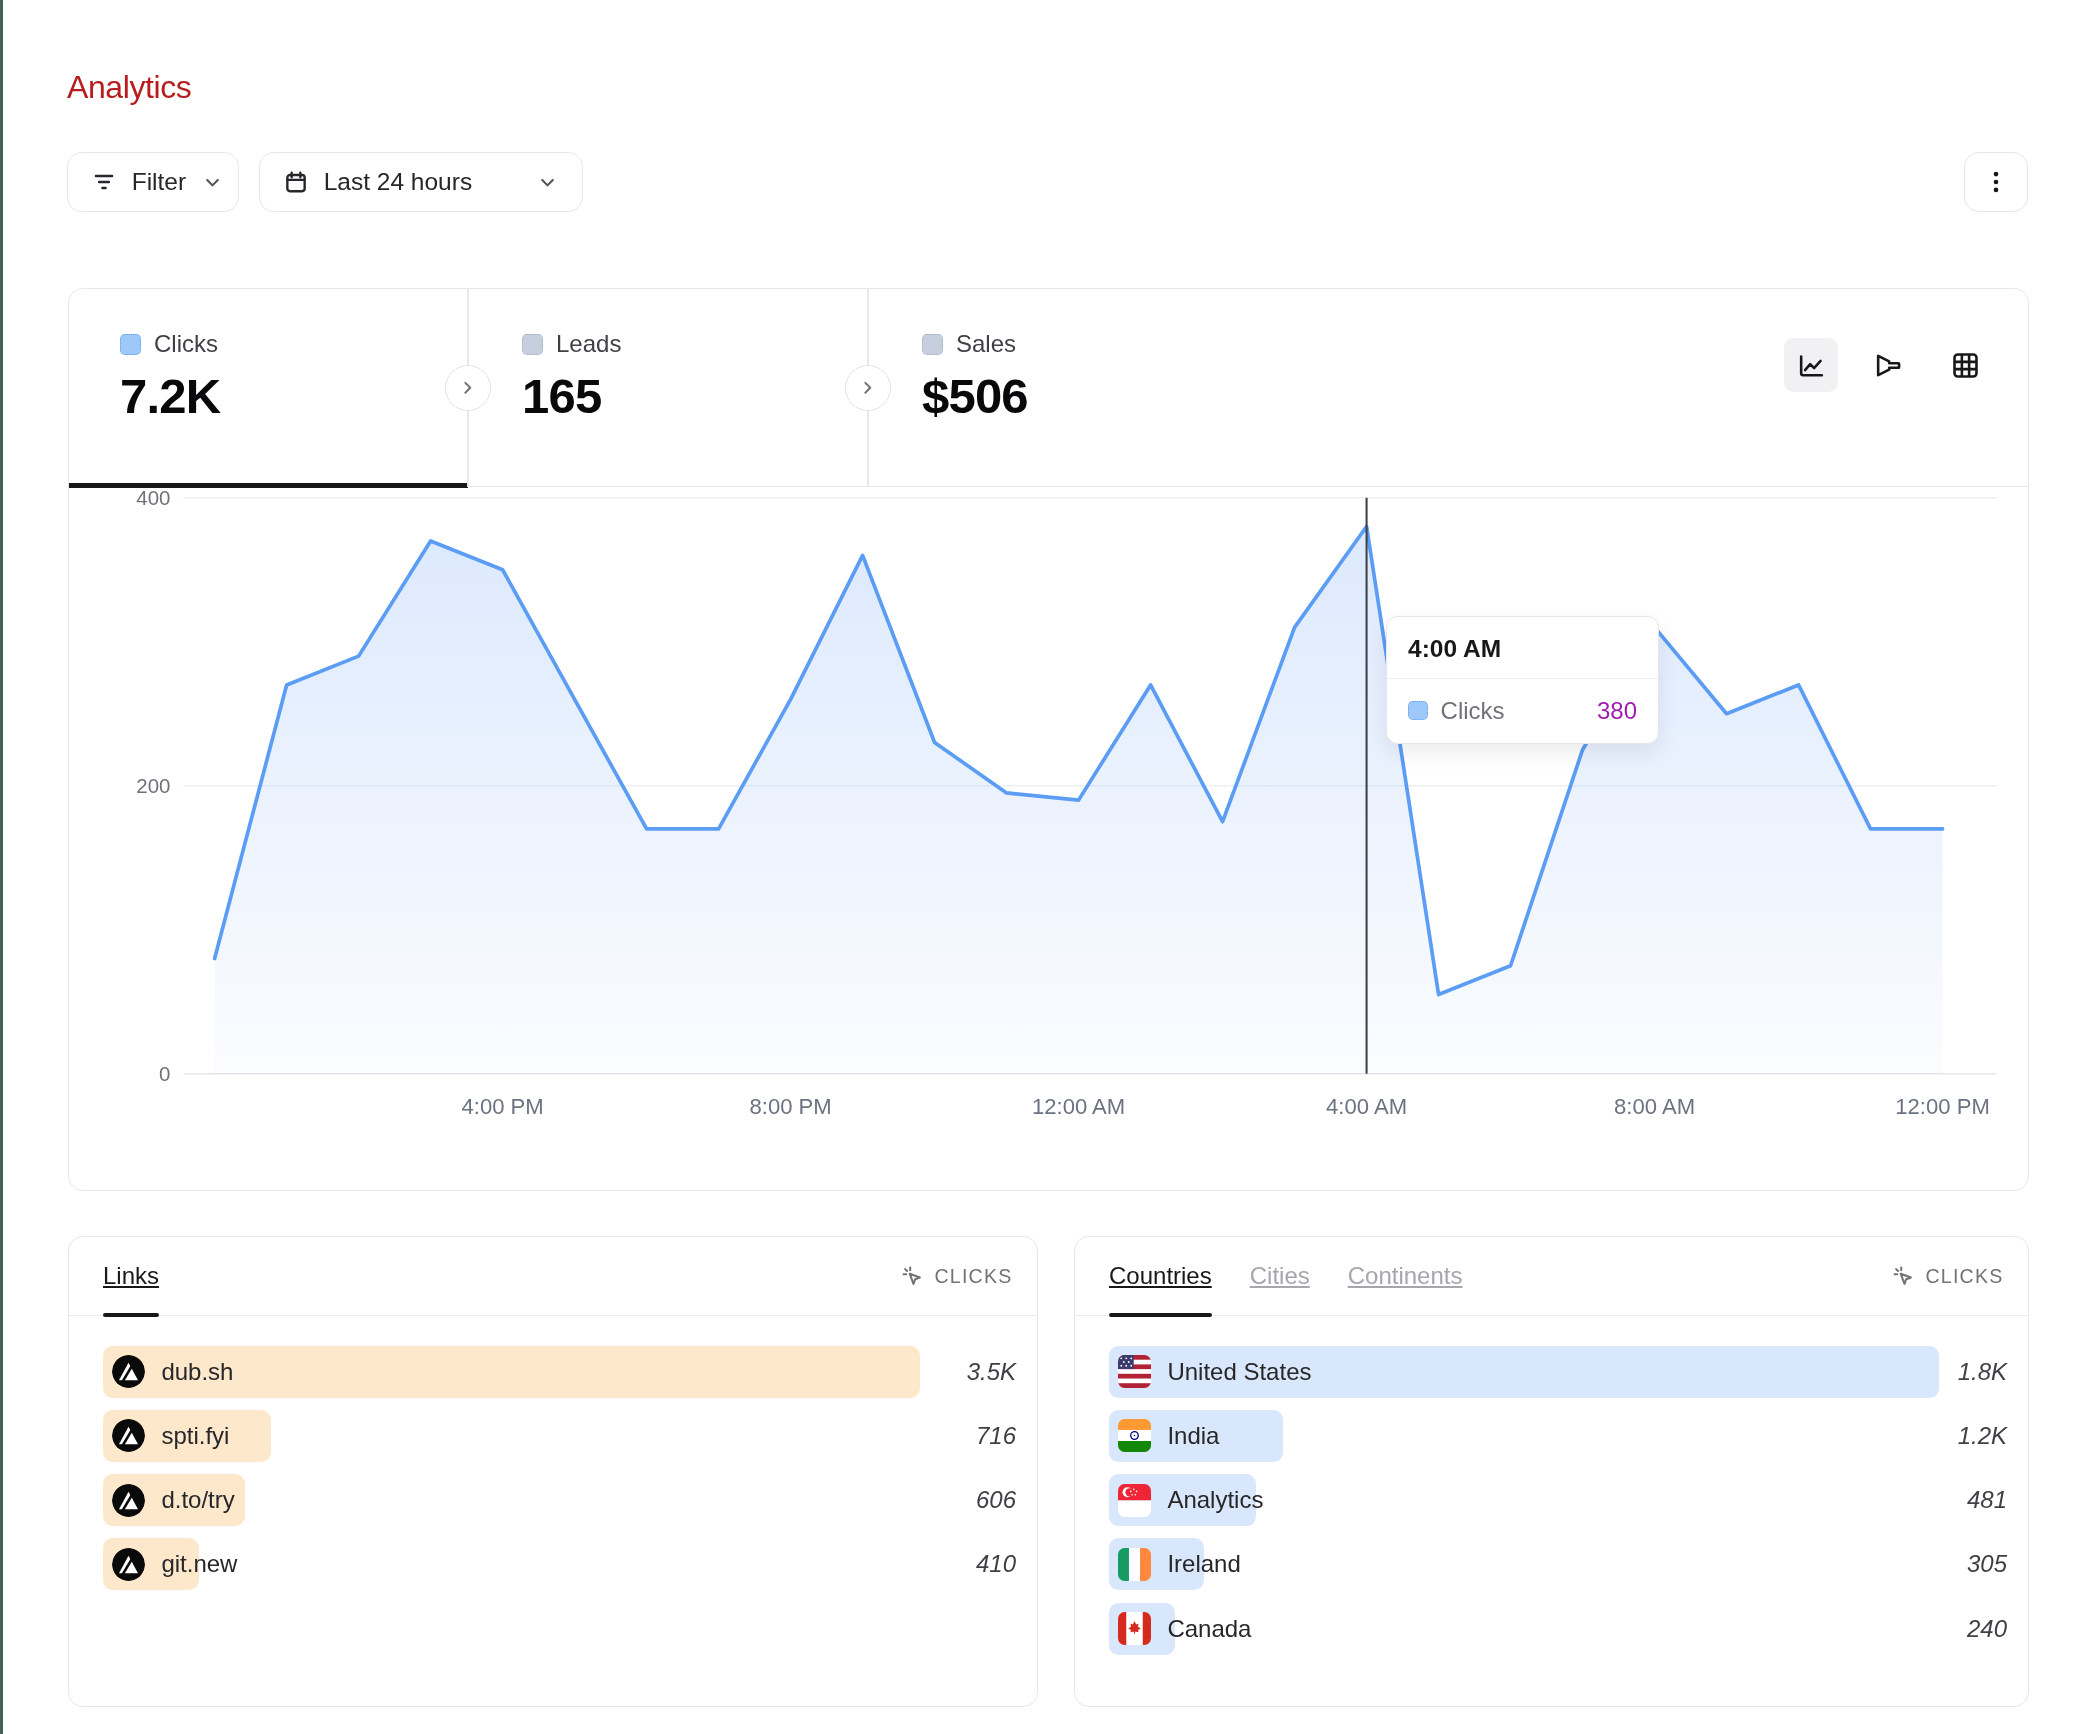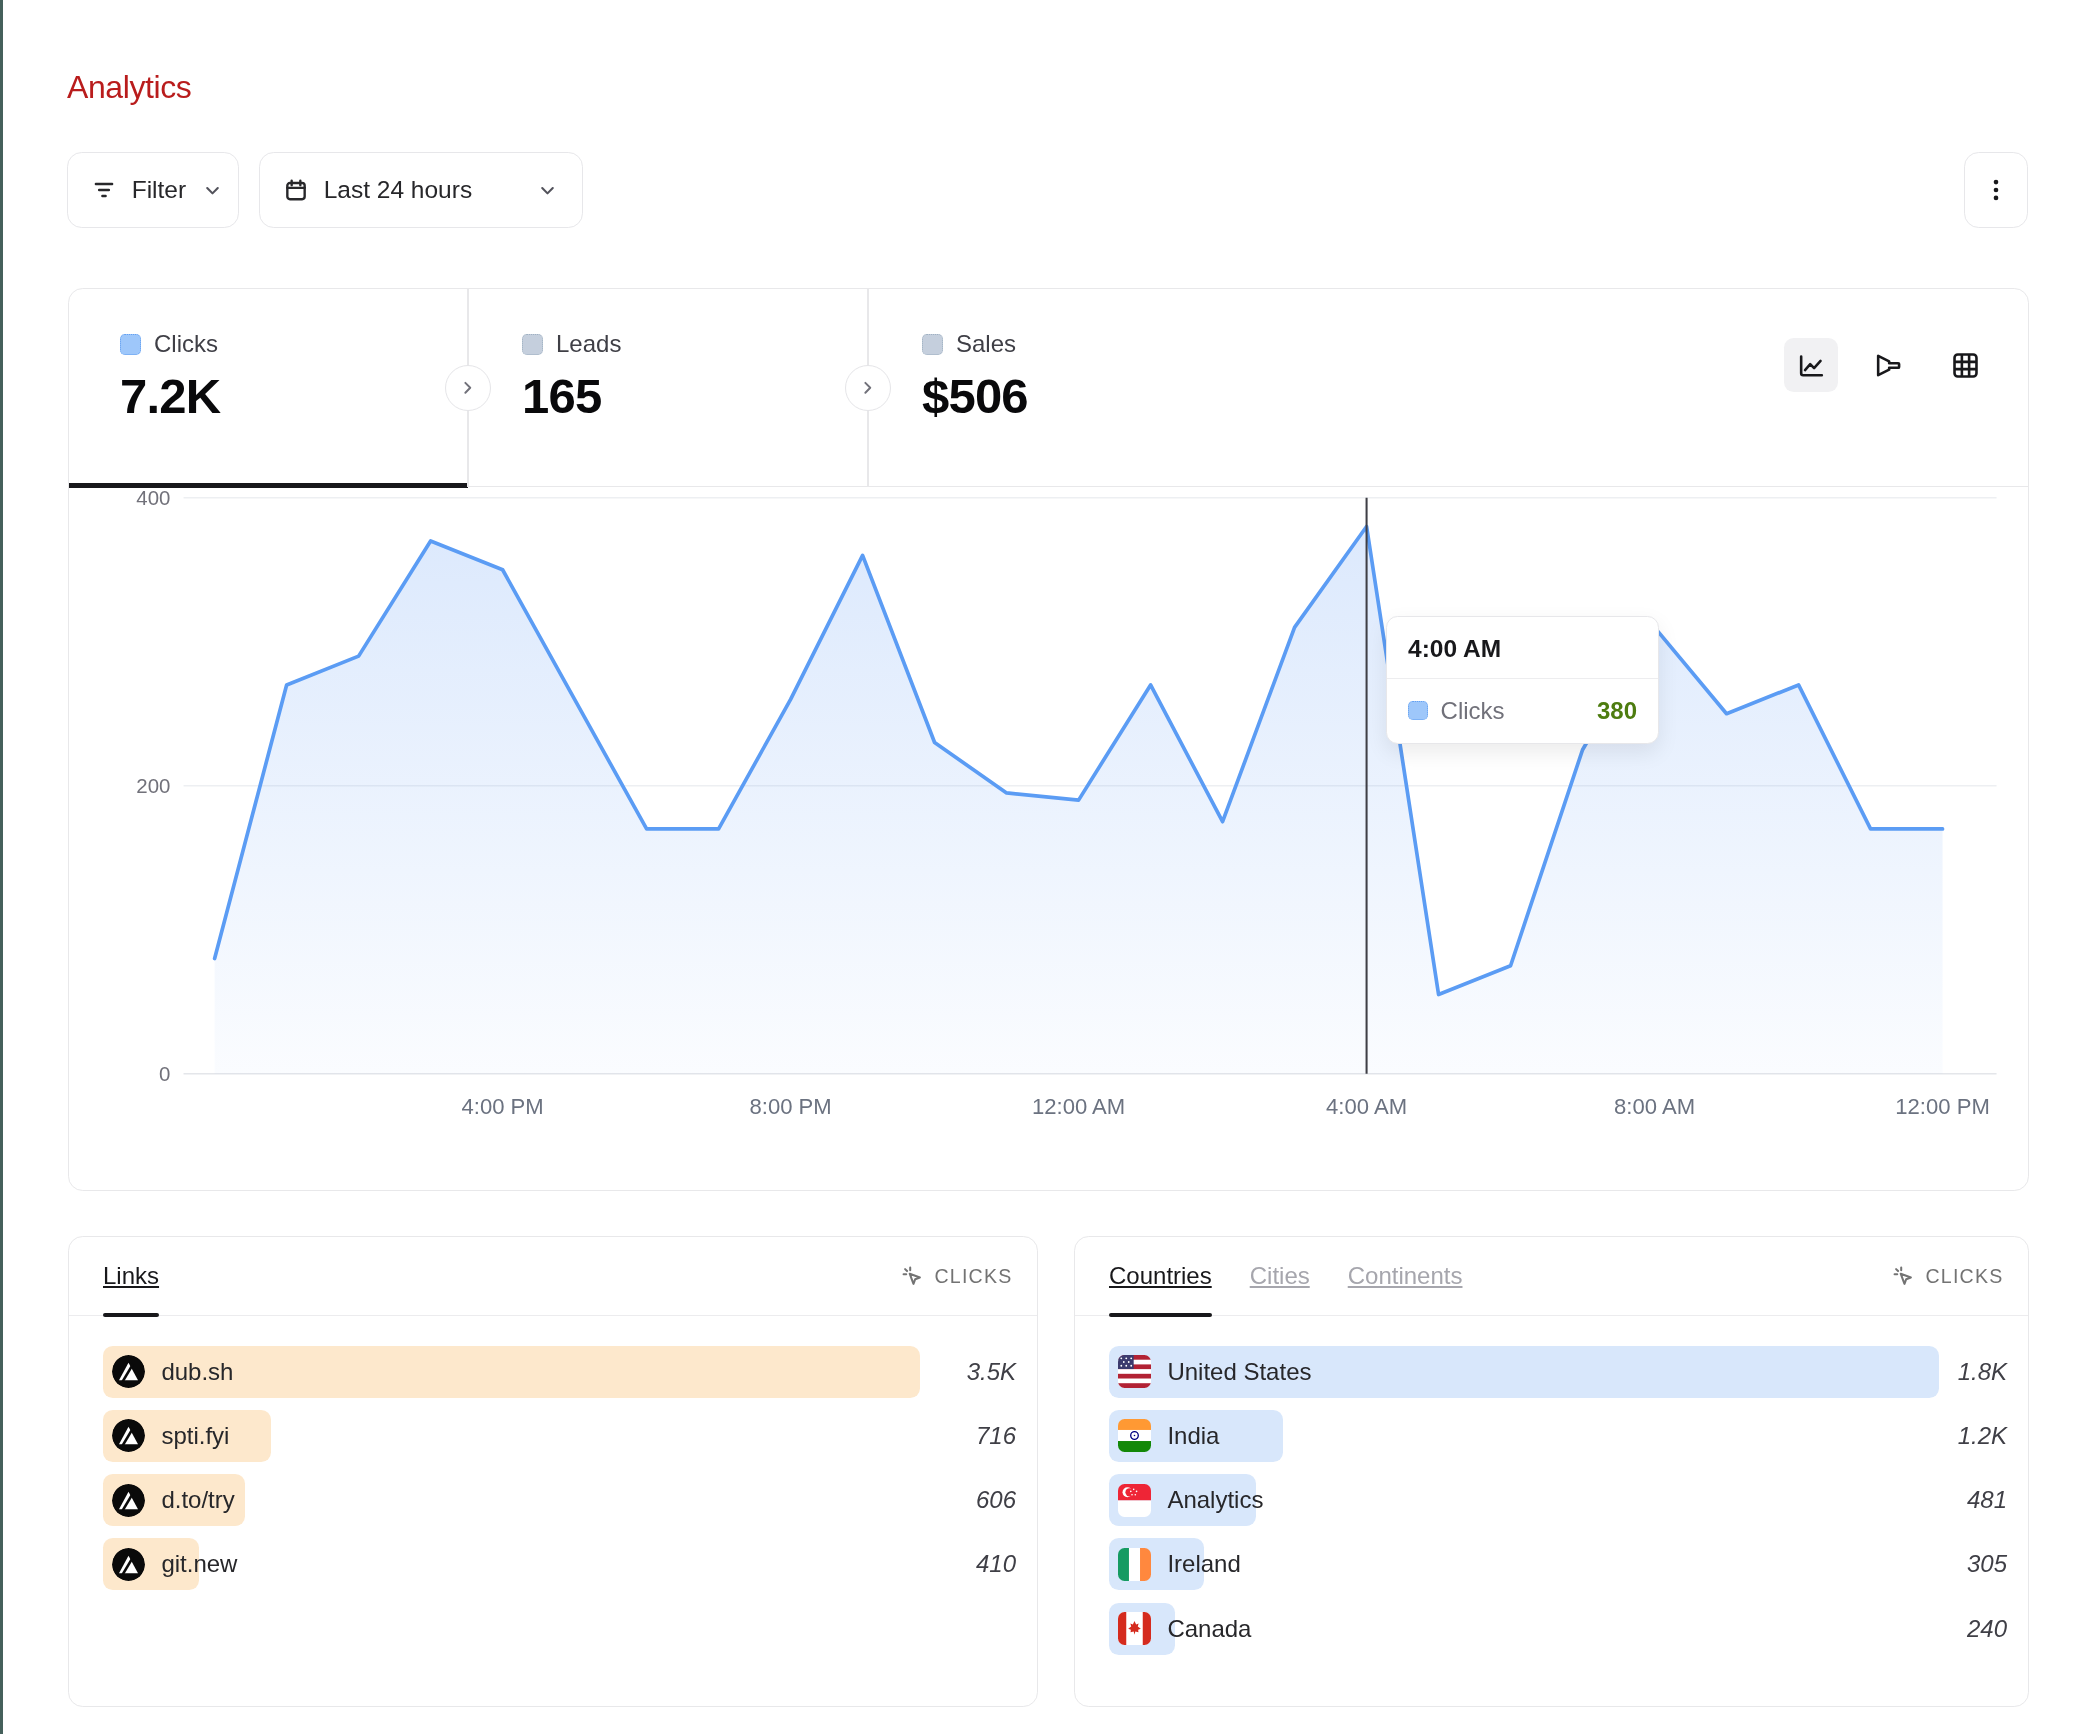--- a/index.html
+++ b/index.html
@@ -5,21 +5,21 @@
 <style>
   * { margin:0; padding:0; box-sizing:border-box; }
   html,body { background:#fff; }
   body { font-family:"Liberation Sans", sans-serif; color:#18181b; }
   .page { position:relative; width:2096px; height:1735px; background:#fff; overflow:hidden; }
   .accent-strip { position:absolute; left:0; top:0; width:3.3px; height:100%; background:#45605b; }
 
   .page-title { position:absolute; left:67px; top:69px; font-size:32px; font-weight:400; letter-spacing:-0.4px; color:#b91c1c; }
 
   
-  .toolbar-btn { position:absolute; top:152px; height:76px; display:flex; align-items:center; gap:14.7px;
+  .toolbar-btn { position:absolute; top:152px; height:60px; display:flex; align-items:center; gap:14.7px;
                  background:#fff; border:1.6px solid #e7e7ea; border-radius:14.7px; padding:0 23px;
                  font-size:24.5px; color:#27272a; cursor:pointer; }
   .btn-filter { left:67px; width:172px; }
   .btn-range  { left:259px; width:324px; }
   .btn-kebab  { left:1964px; width:64px; justify-content:center; padding:0; }
   .icon { display:inline-flex; flex:none; }
 
   
   .card { position:absolute; background:#fff; border:1.6px solid #e8e8ea; border-radius:14.7px; }
   .main-card { left:68px; top:288px; width:1961px; height:903px; }
@@ -41,21 +41,21 @@
   .view-btn { width:54px; height:54px; border-radius:9.8px; display:flex; align-items:center; justify-content:center; cursor:pointer; background:transparent; border:none; }
   .view-btn.active { background:#f1f1f3; }
 
   .chart-wrap { position:absolute; left:0; top:198px; width:1957px; height:703px; }
   .chart-wrap svg { display:block; }
   .chart-tooltip { position:absolute; left:1317px; top:129px; width:273px; background:#fff; border:1.6px solid #e7e7ea;
                    border-radius:11.5px; box-shadow:0 8.2px 21px rgba(0,0,0,.08); z-index:5; }
   .tip-head { padding:18px 21px 14.7px; font-size:24.5px; font-weight:600; color:#18181b; border-bottom:1.6px solid #ededef; }
   .tip-row { display:flex; align-items:center; padding:18px 21px; gap:13px; }
   .tip-label { font-size:24px; color:#71717a; }
-  .tip-value { margin-left:auto; font-size:24px; font-weight:700; color:#4d7c0f; }
+  .tip-value { margin-left:auto; font-size:24px; font-weight:400; color:#a21caf; }
   .tip-sq { width:19.6px; height:19.6px; }
 
   
   .panel { top:1236px; height:471px; }
   .panel-links { left:68px; width:970px; }
   .panel-geo { left:1074px; width:955px; }
   .panel-head { position:relative; height:79px; border-bottom:1.6px solid #ececee; display:flex; align-items:center; padding:0 24.5px 0 34px; }
   .panel-tabs { display:flex; gap:38px; height:100%; }
   .panel-tab { display:flex; align-items:center; height:100%; position:relative; font-size:24px; color:#18181b; cursor:pointer;text-decoration:underline; }
   .panel-tab.inactive { color:#a6a6ad; }

